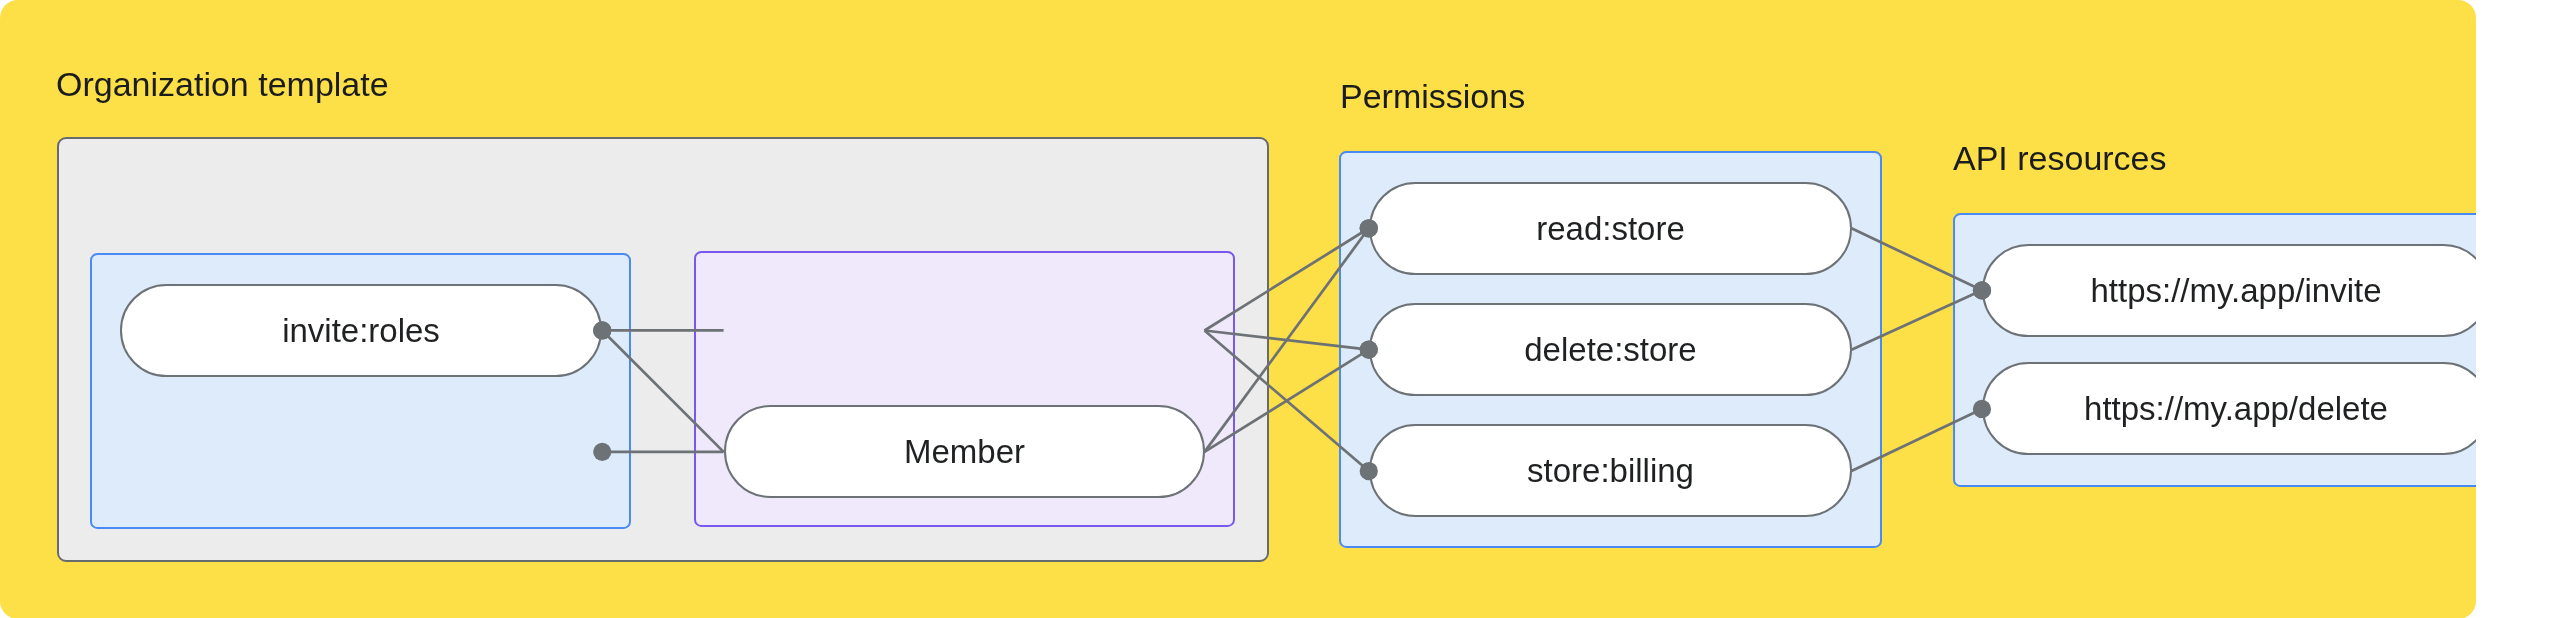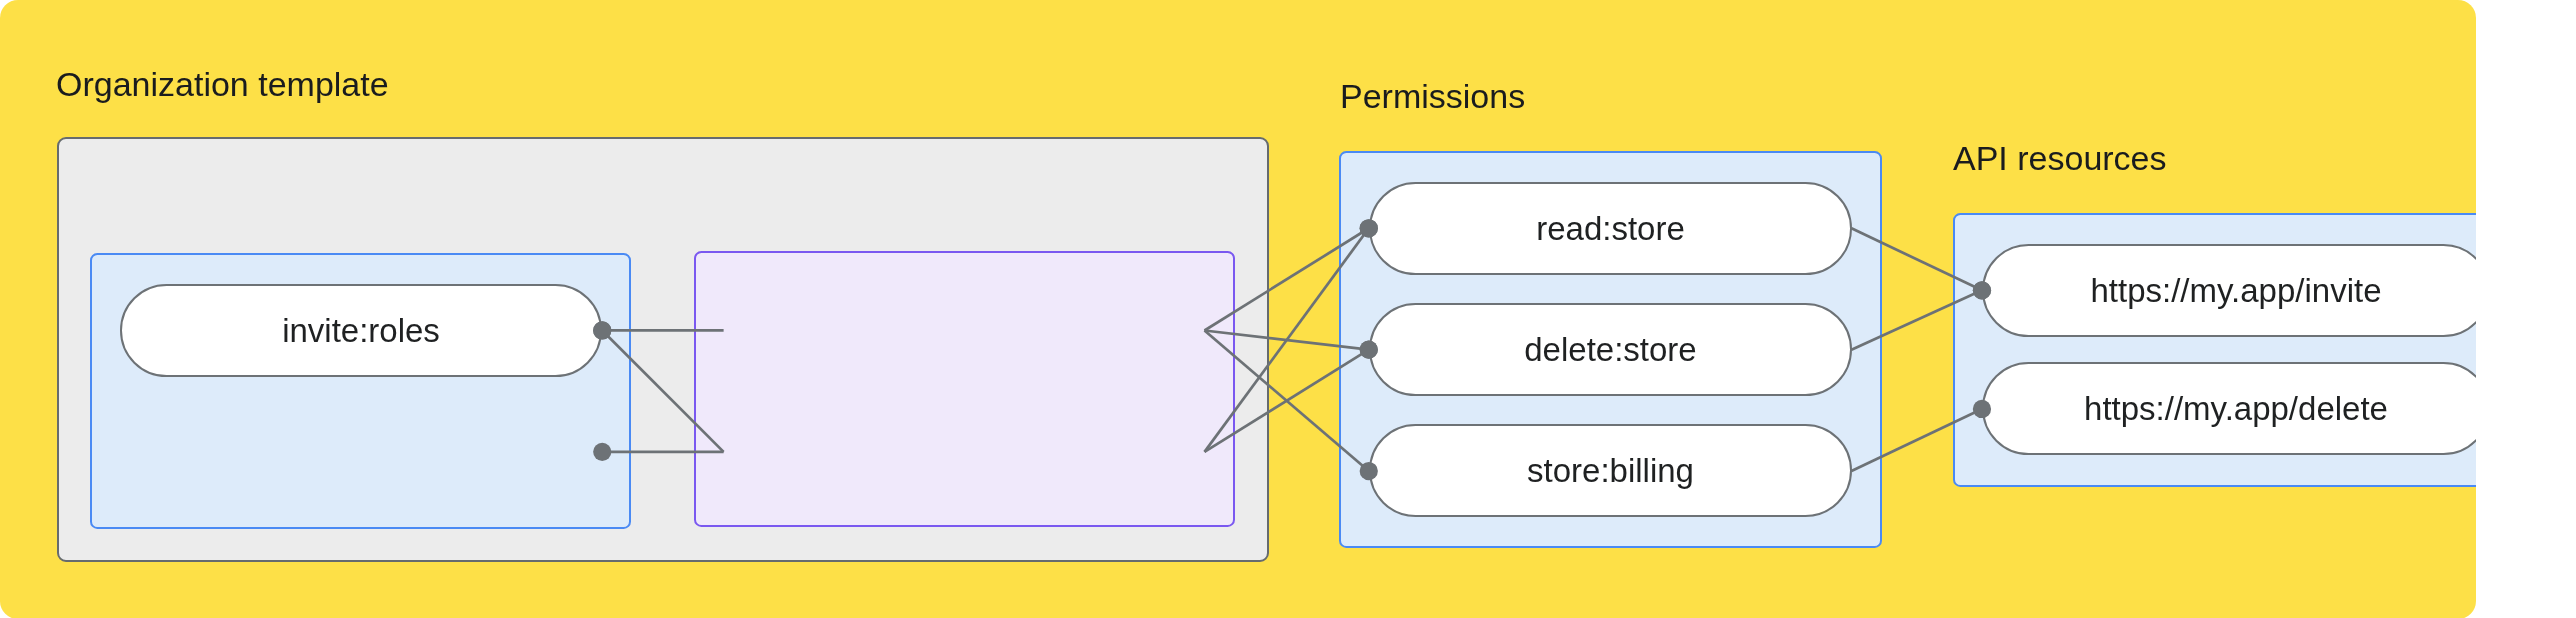--- a/index.html
+++ b/index.html
@@ -28,20 +28,23 @@
   <div class="box gray" style="left:57px;top:137px;width:1212px;height:425px"></div>
   <div class="box blue" style="left:90px;top:253px;width:541px;height:276px"></div>
   <div class="box purple" style="left:694px;top:251px;width:541px;height:276px"></div>
   <div class="box blue" style="left:1339px;top:151px;width:543px;height:397px"></div>
   <div class="box blue" style="left:1953px;top:213px;width:568px;height:274px"></div>
 
   <div class="pill" style="left:120px;top:284px;width:482px">
     <span>invite:roles</span>
   </div>
 
+  <div class="pill" style="left:724px;top:405px;width:481px">
+    <span>Member</span>
+  </div>
 
   <div class="pill" style="left:1369px;top:182px;width:483px">
     <span>read:store</span>
   </div>
   <div class="pill" style="left:1369px;top:303px;width:483px">
     <span>delete:store</span>
   </div>
   <div class="pill" style="left:1369px;top:424px;width:483px">
     <span>store:billing</span>
   </div>

